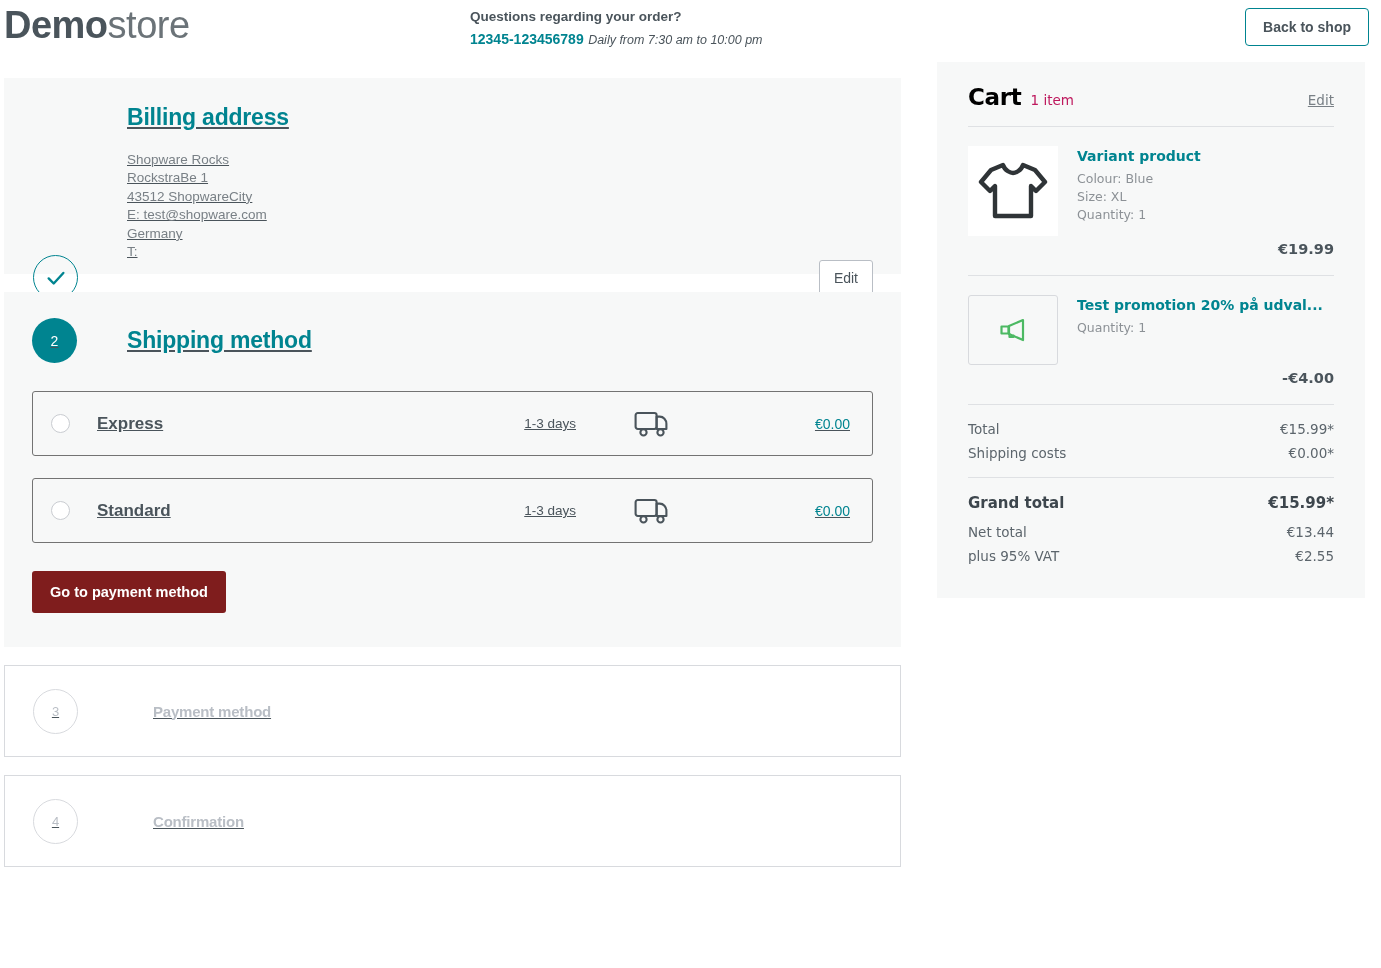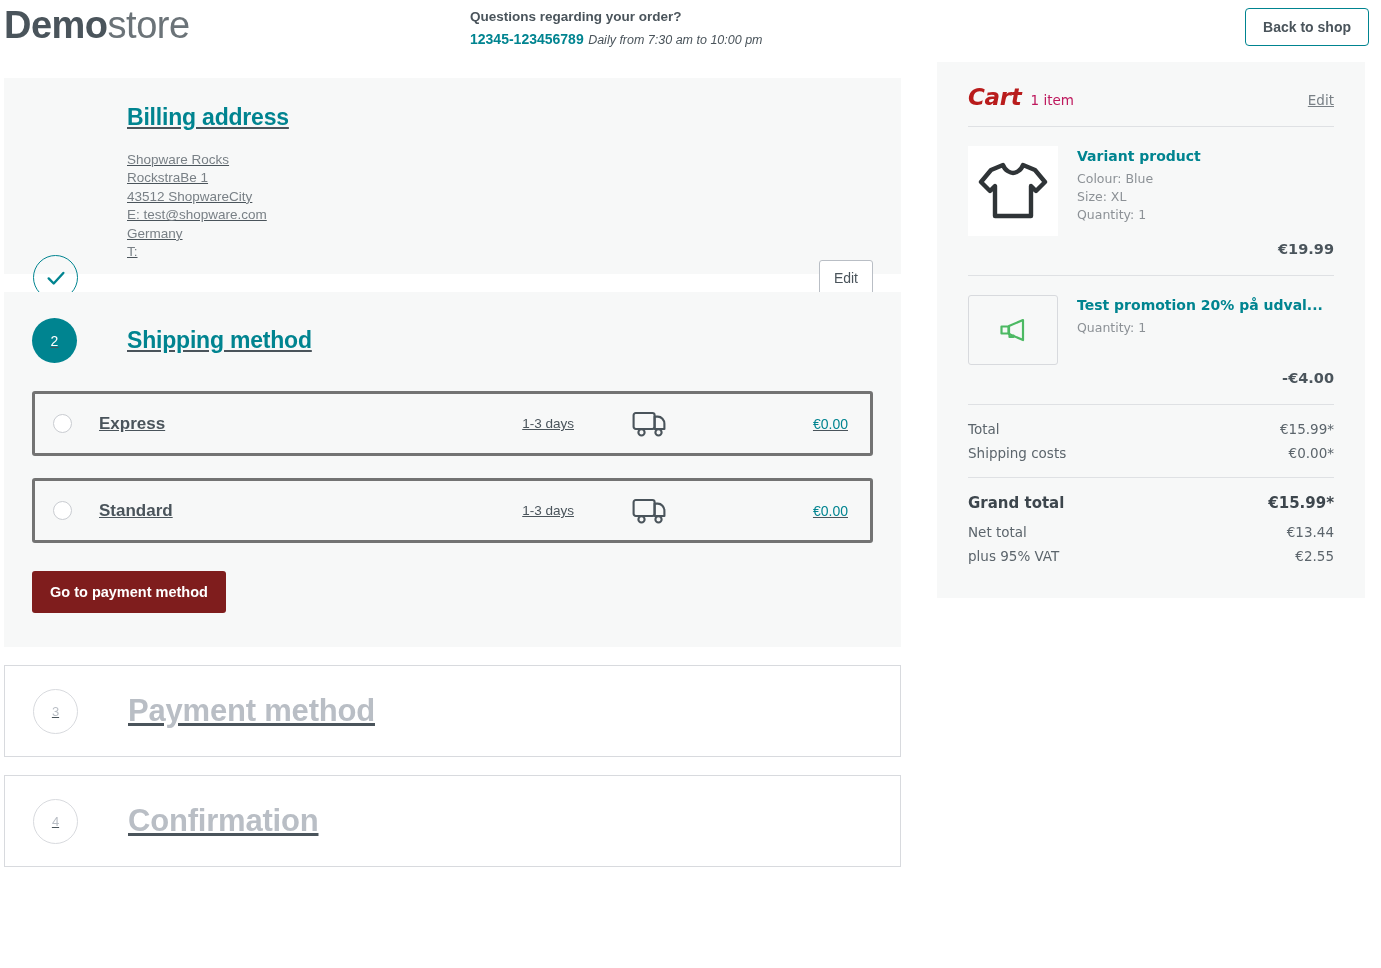--- a/index.html
+++ b/index.html
@@ -157,21 +157,21 @@
     color: #008490;
     font-size: 23px;
     font-weight: bold;
     letter-spacing: -0.2px;
   }
 
   .ship-option {
     display: flex;
     align-items: center;
     height: 65px;
-    border: 3px solid #737373;
+    border: 1px solid #737373;
     border-radius: 3px;
     background: #f7f8f8;
     margin-bottom: 22px;
     padding: 0 22px 0 18px;
     cursor: pointer;
   }
   .radio {
     width: 19px; height: 19px;
     border: 1px solid #c9ccd1;
     border-radius: 50%;
@@ -224,44 +224,43 @@
     border: 1px solid #d8dade;
     color: #b9bec5;
     font-size: 13px;
     display: flex;
     align-items: center;
     justify-content: center;
     flex: 0 0 auto;
     background: #ffffff;
   }
   .step-title-off {
-    margin-left: 50px;
+    margin-left: 75px;
     color: #b9bec5;
-    font-size: 31px;
+    font-size: 15px;
     font-weight: bold;
     letter-spacing: -0.2px;
   }
 
   
   .cart {
     background: #f7f8f8;
     padding: 22px 31px 26px 31px;
     font-family: "DejaVu Sans", sans-serif;
   }
   .cart-head {
     display: flex;
     align-items: baseline;
     margin-bottom: 16px;
   }
   .cart-title {
     font-size: 23px;
     font-weight: bold;
-    color: #b91c1c;
+    color: #000000;
     letter-spacing: -0.3px;
-    font-style: italic;
   }
   .cart-count {
     margin-left: 9px;
     font-size: 13.5px;
     color: #be185d;
     flex: 1 1 auto;
   }
   .cart-edit {
     font-size: 13.5px;
     color: #798086;

